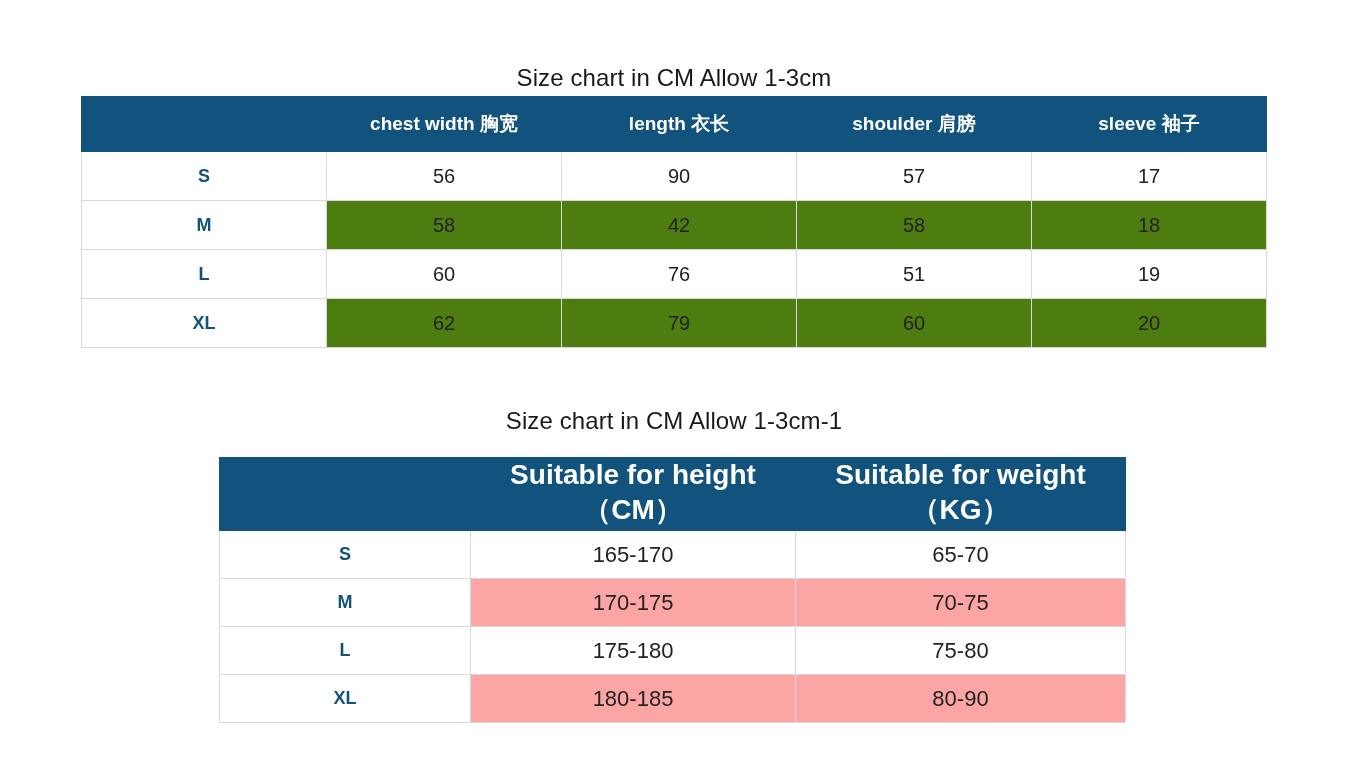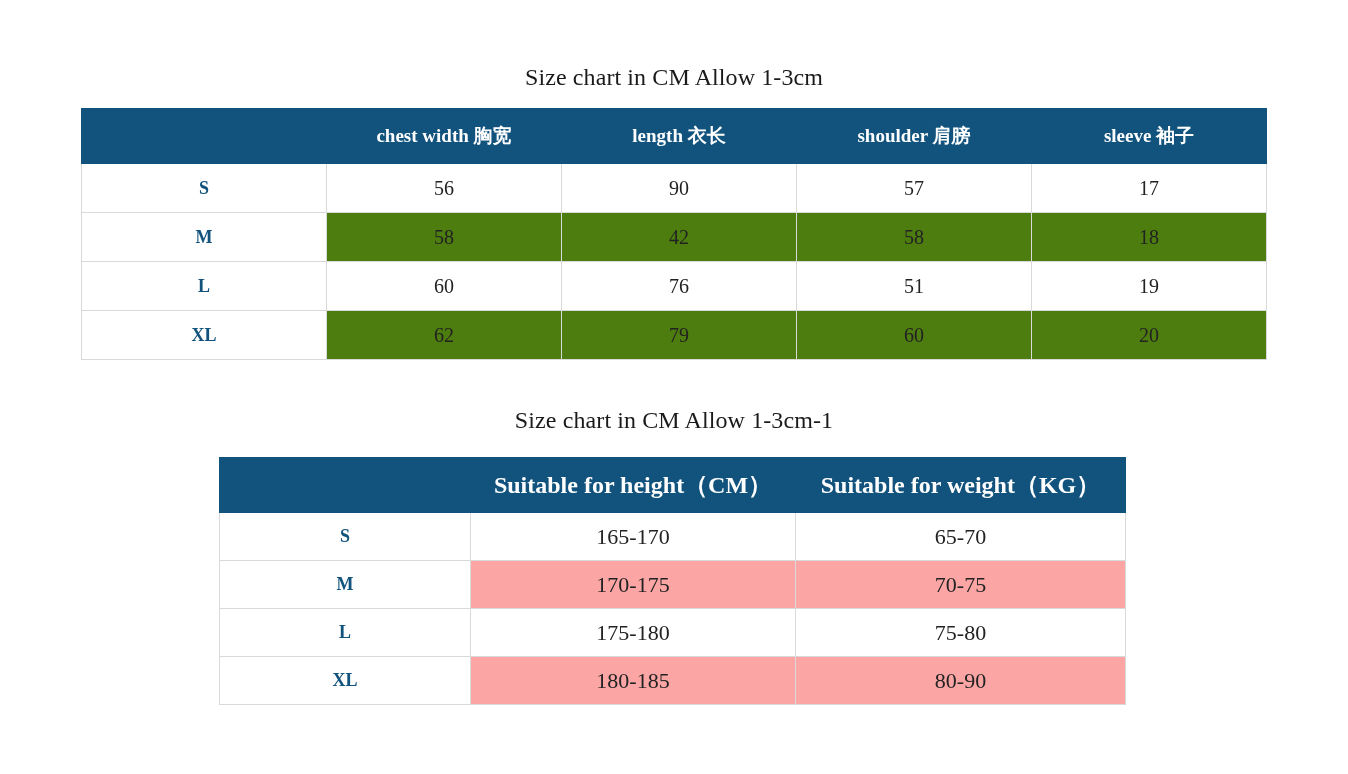--- a/index.html
+++ b/index.html
@@ -12,21 +12,20 @@
     background: #ffffff;
     font-family: "Liberation Sans", sans-serif;
     color: #111111;
     overflow: hidden;
   }
 
   .page {
     position: relative;
     width: 1348px;
     height: 774px;
-    font-family: Liberation Serif, serif;
   }
 
   .chart-title {
     text-align: center;
     font-size: 24px;
     font-weight: 400;
     color: #1a1a1a;
     letter-spacing: 0.1px;
   }
 
@@ -46,21 +45,21 @@
     background: #12537e;
     color: #ffffff;
     font-weight: bold;
     border: 1px solid #12537e;
   }
 
   
   #table-1 {
     position: absolute;
     left: 81px;
-    top: 108px;
+    top: 96px;
     width: 1170px;
   }
   #table-1 thead th {
     height: 52px;
     font-size: 19px;
   }
   #table-1 tbody tr {
     height: 49px;
   }
   #table-1 tbody td {
@@ -80,21 +79,21 @@
 
   
   #table-2 {
     position: absolute;
     left: 219px;
     top: 457px;
     width: 897px;
   }
   #table-2 thead th {
     height: 52px;
-    font-size: 24px;
+    font-size: 28px;
   }
   #table-2 tbody tr {
     height: 48px;
   }
   #table-2 tbody td {
     font-size: 22px;
     color: #222222;
     background: #ffffff;
   }
   #table-2 tbody tr.alt td {

